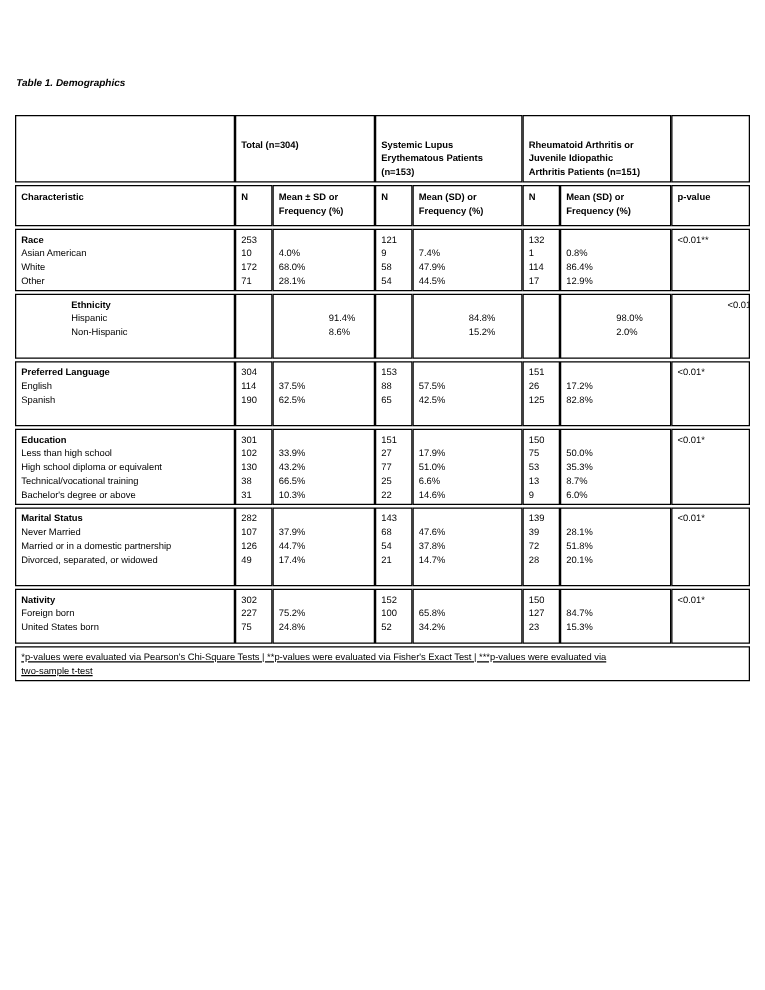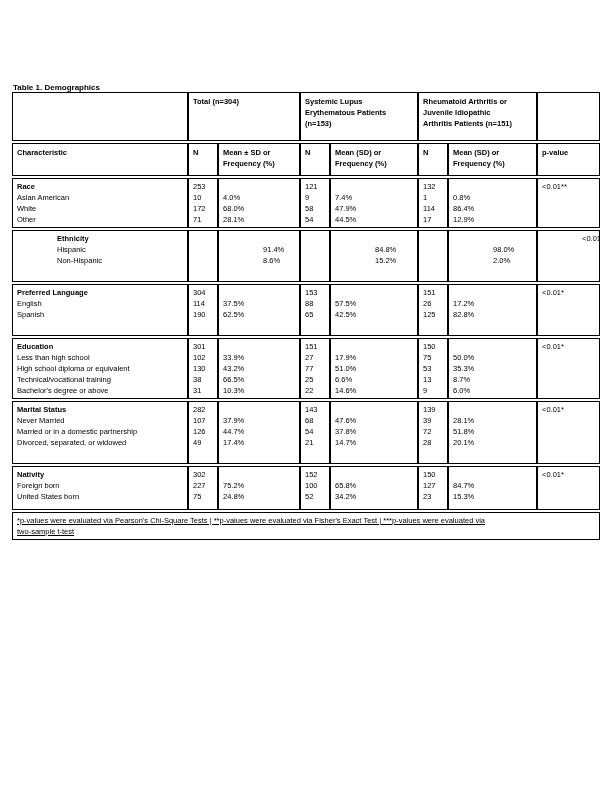--- a/index.html
+++ b/index.html
@@ -12,25 +12,26 @@
   .page {
     position: relative;
     width: 612px;
     height: 792px;
     background: #ffffff;
     overflow: hidden;
   }
   .doc-title {
     position: absolute;
     left: 13px;
-    top: 82px;
+    top: 61px;
     font-size: 8px;
     font-weight: bold;
     line-height: 11px;
     white-space: nowrap;
+    font-style: italic;
   }
   table.demo-table {
     position: absolute;
     left: 12px;
     top: 90px;
     width: 588px;
     border-collapse: separate;
     border-spacing: 0 2px;
     table-layout: fixed;
     font-size: 7.5px;
@@ -40,21 +41,21 @@
     box-sizing: border-box;
     border: 1px solid #000000;
     vertical-align: top;
     text-align: left;
     padding: 2px 4px;
     overflow: hidden;
     font-weight: normal;
   }
   .ln { min-height: 11px; white-space: nowrap; }
   .b  { font-weight: bold; }
-  thead tr.gh th { height: 49px; padding-top: 3px; }
+  thead tr.gh th { height: 49px; padding-top: 17px; }
   thead tr.ch th { height: 33px; padding-top: 3px; }
   tbody tr:nth-child(1) td { height: 17px; }
   tbody tr:nth-child(2) td { height: 52px; padding-left: 44px; }
   tbody tr:nth-child(3) td { height: 52px; }
   tbody tr:nth-child(4) td { height: 41px; }
   tbody tr:nth-child(5) td { height: 63px; }
   tbody tr:nth-child(6) td { height: 44px; margin-top: 36px; }
   tbody tr:nth-child(7) td { height: 41px; padding-left: 44px; }
   tfoot td { height: 28px; }
   tfoot .ln { white-space: normal; text-decoration: underline; }

